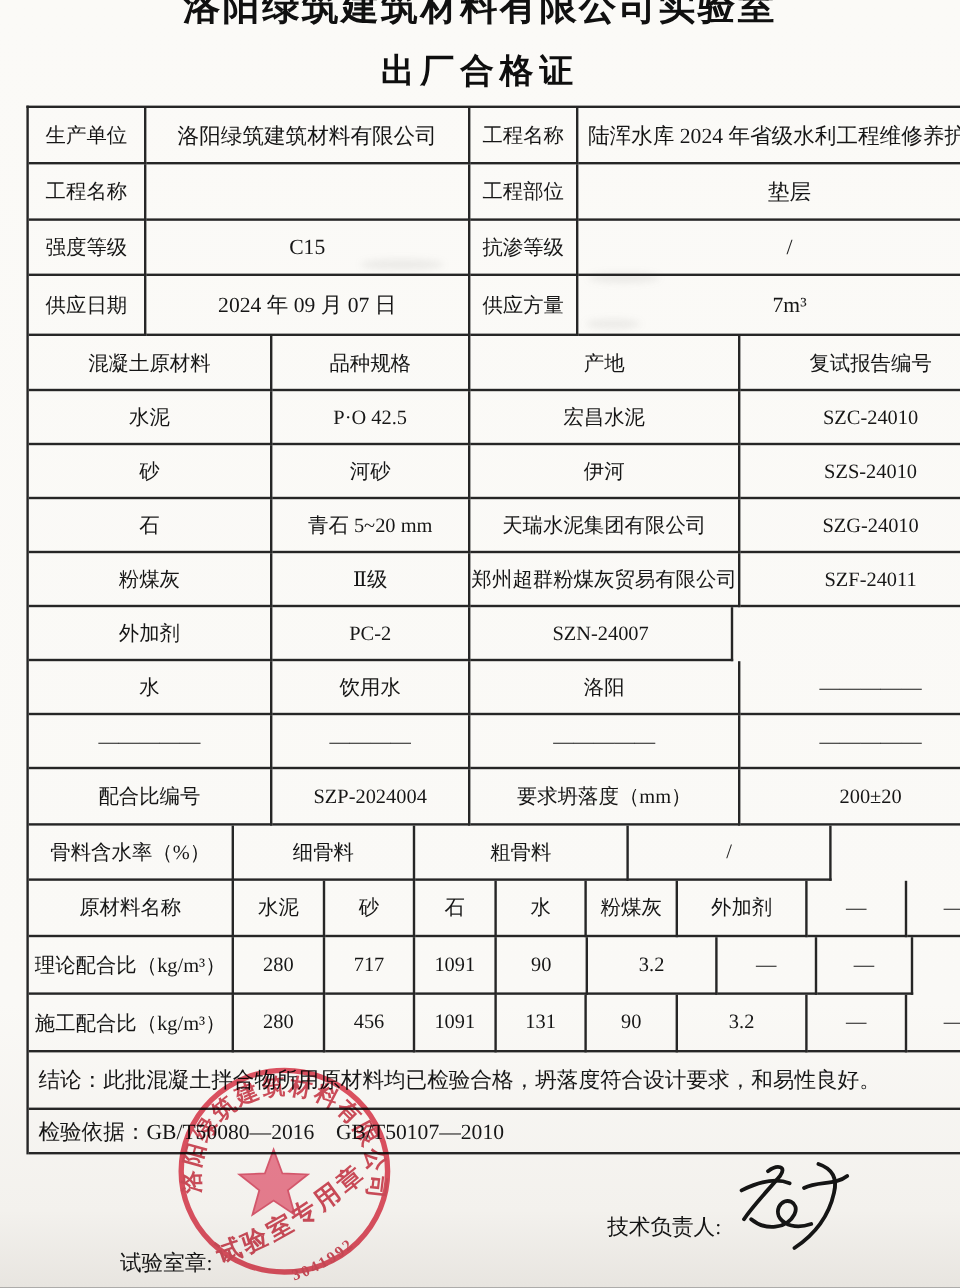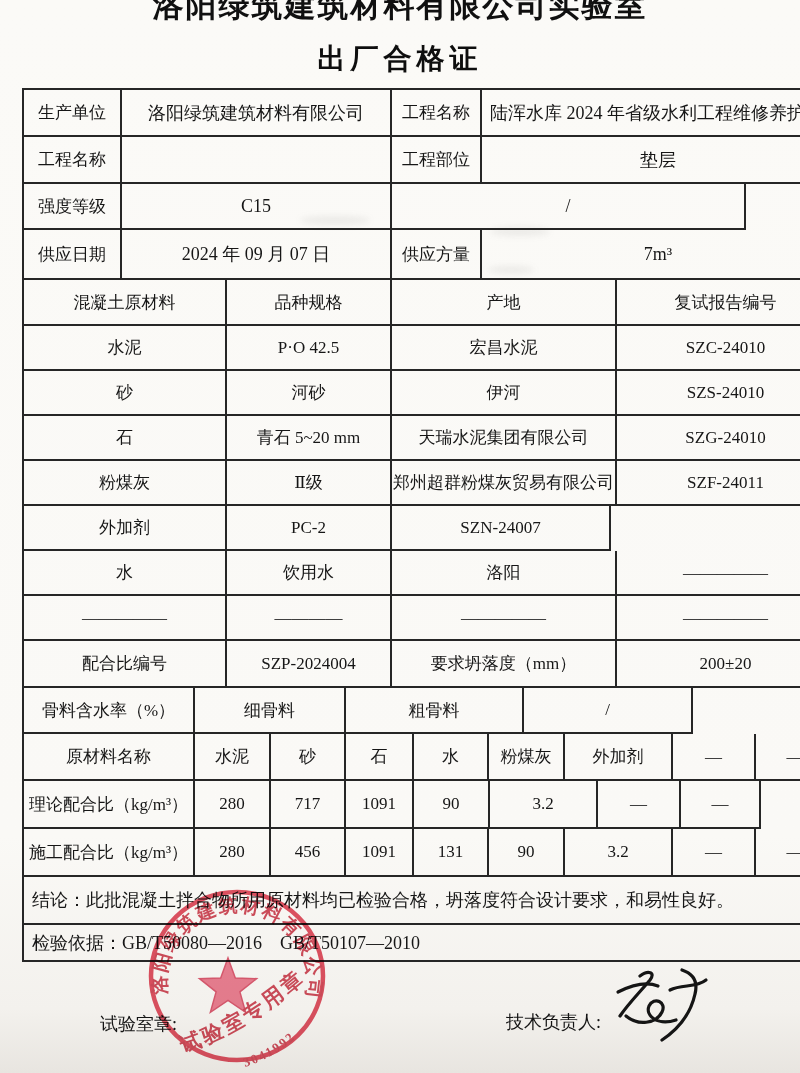--- a/index.html
+++ b/index.html
@@ -69,20 +69,21 @@
     </div>
     <div class="r">
       <div class="c wA1 h47">工程名称</div>
       <div class="c wA2 h47 v"></div>
       <div class="c wA3 h47">工程部位</div>
       <div class="c wA4 h47 v">垫层</div>
     </div>
     <div class="r">
       <div class="c wA1 h46">强度等级</div>
       <div class="c wA2 h46 v">C15</div>
+      <div class="c wA3 h46">抗渗等级</div>
       <div class="c wA4 h46 v">/</div>
     </div>
     <div class="r">
       <div class="c wA1 h50">供应日期</div>
       <div class="c wA2 h50 v">2024 年 09 月 07 日</div>
       <div class="c wA3 h50">供应方量</div>
       <div class="c wA4 h50 v">7m³</div>
     </div>
 
     <div class="r">
@@ -185,21 +186,21 @@
 
     <div class="r">
       <div class="c wFull h48 v left">结论：此批混凝土拌合物所用原材料均已检验合格，坍落度符合设计要求，和易性良好。</div>
     </div>
 
     <div class="r">
       <div class="c wFull h37 v left pre">检验依据：GB/T50080—2016    GB/T50107—2010</div>
     </div>
   </div>
 
-  <div class="footer-label" style="left:100px; top:1012px;">试验室章:</div>
+  <div class="footer-label" style="left:100px; top:1040px;">试验室章:</div>
   <div class="footer-label" style="left:506px; top:1010px;">技术负责人:</div>
 
   <svg class="stamp" viewBox="0 0 184 184" aria-hidden="true">
     <defs>
       <path id="arcTop" d="M 23,112 A 71,70 0 1 1 161,112" fill="none"></path>
       <path id="arcInner" d="M 38,166 Q 100,148 170,86" fill="none"></path>
       <path id="arcNum" d="M 100,181 Q 142,168 173,128" fill="none"></path>
     </defs>
     <ellipse cx="92" cy="90" rx="86" ry="84" fill="none" stroke="#dd3b4e" stroke-width="4.5"></ellipse>
     <polygon points="83,72 90.3,91.9 111.5,92.7 94.9,105.9 100.6,126.3 83,114.5 65.4,126.3 71.1,105.9 54.5,92.7 75.7,91.9" fill="#ec7187" stroke="#d94560" stroke-width="1.5"></polygon>

